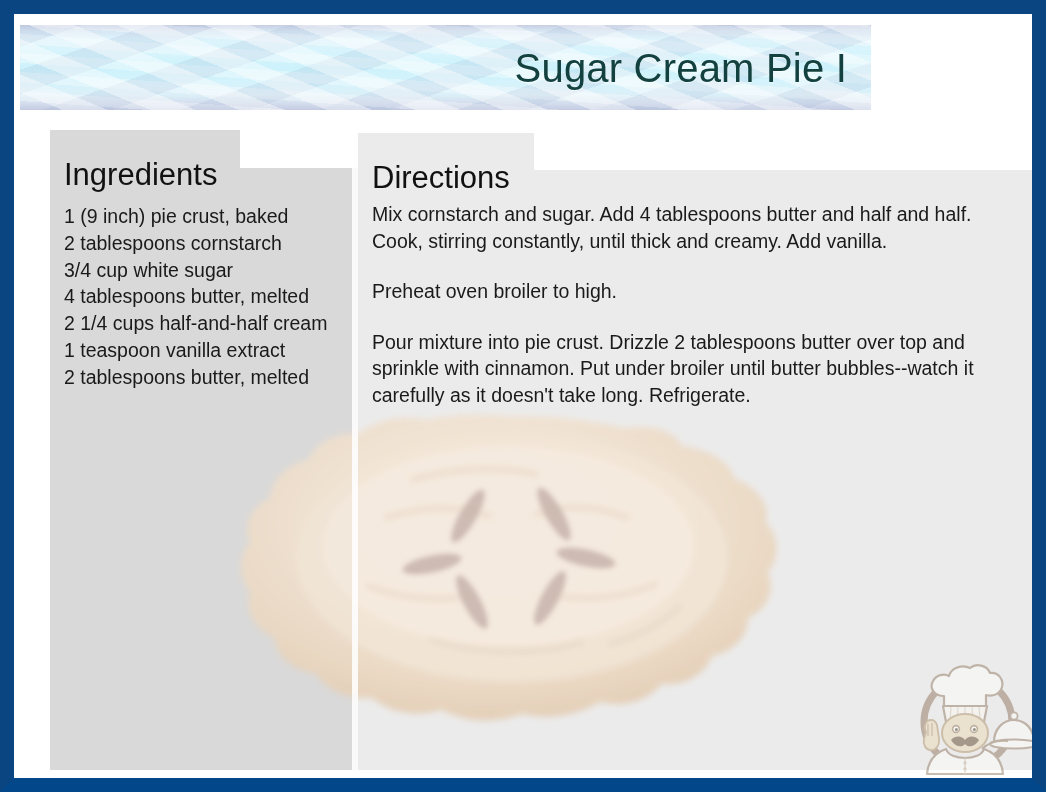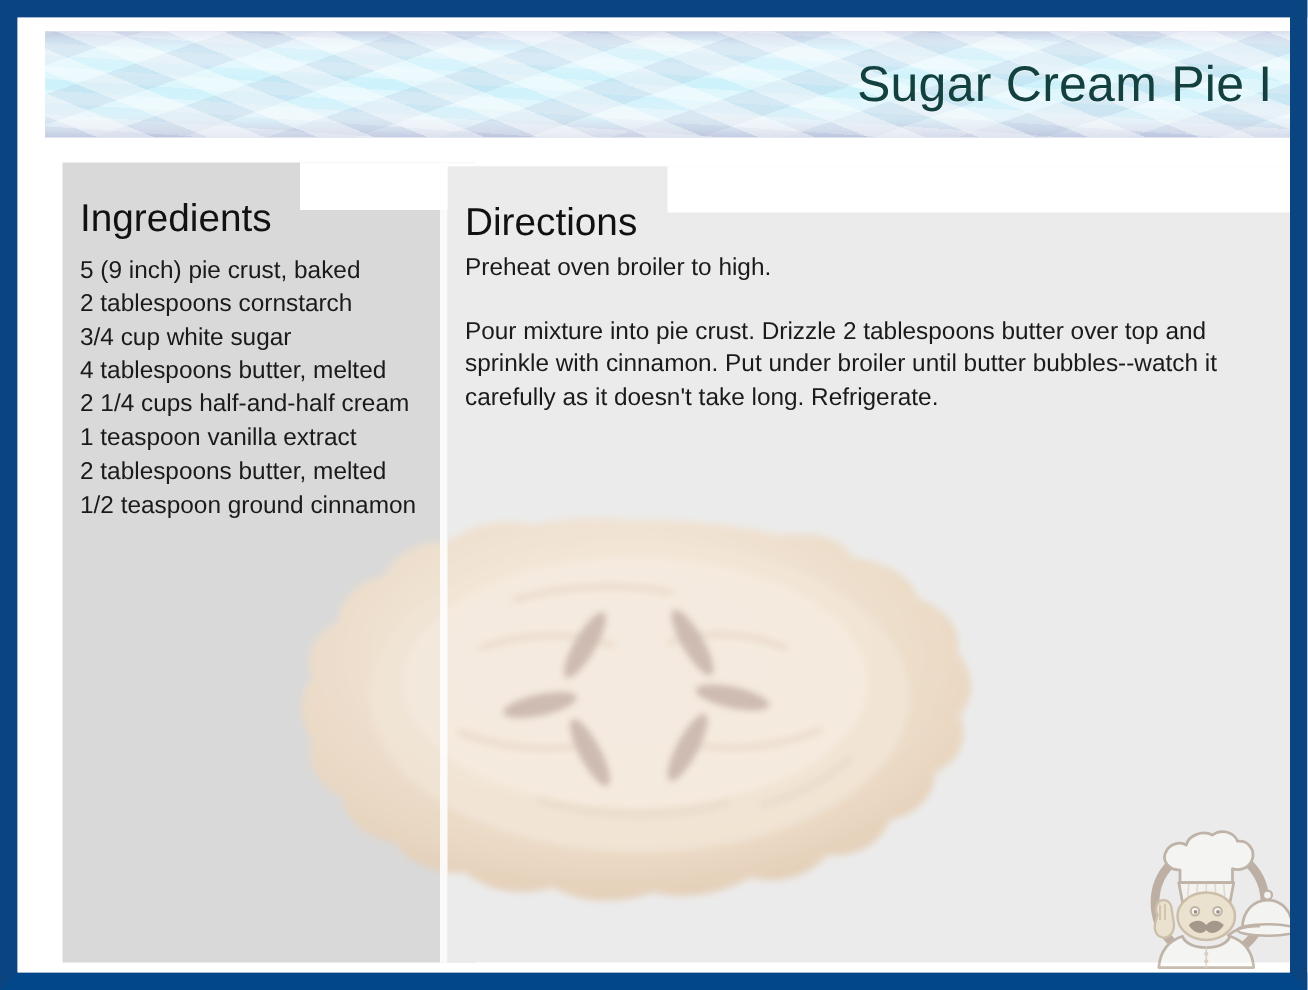--- a/index.html
+++ b/index.html
@@ -31,35 +31,34 @@
     width: 1018px;
     height: 764px;
     background: #ffffff;
   }
 
   
   .banner {
     position: absolute;
     left: 6px;
     top: 11px;
-    width: 1006px;
+    width: 851px;
     height: 85px;
     background:
       linear-gradient(180deg,
         #c8cfe4 0%,
         #d7e6f3 7%,
         #ddf3fb 16%,
         #d6f4fc 34%,
         #cdf2fb 50%,
         #d4f3fc 66%,
         #dcf0f8 82%,
         #d2dcec 93%,
         #c3cbe2 100%);
     overflow: hidden;
-    margin-left: 16px;
   }
   .banner-weave {
     position: absolute;
     inset: 0;
     background-image:
       repeating-linear-gradient(22deg,
         rgba(255,255,255,0.00) 0px,
         rgba(255,255,255,0.00) 16px,
         rgba(255,255,255,0.42) 16px,
         rgba(255,255,255,0.42) 33px),
@@ -282,36 +281,36 @@
       </g>
     </svg>
 
     <div class="panel-gutter"></div>
 
     <section class="panel panel-ingredients">
       <div class="tab-fill-right"></div>
       <h2 class="section-title">Ingredients</h2>
 
       <ul class="ingredient-list">
-        <li>5 (9 inch) pie crust, baked</li>
+        <li>1 (9 inch) pie crust, baked</li>
         <li>2 tablespoons cornstarch</li>
         <li>3/4 cup white sugar</li>
         <li>4 tablespoons butter, melted</li>
         <li>2 1/4 cups half-and-half cream</li>
         <li>1 teaspoon vanilla extract</li>
         <li>2 tablespoons butter, melted</li>
-        <li>1/2 teaspoon ground cinnamon</li>
       </ul>
     </section>
 
     <section class="panel panel-directions">
       <div class="tab-fill-right"></div>
       <h2 class="section-title">Directions</h2>
 
       <div class="directions-body">
+        <p>Mix cornstarch and sugar. Add 4 tablespoons butter and half and half. Cook, stirring constantly, until thick and creamy.  Add vanilla.</p>
         <p>Preheat oven broiler to high.</p>
         <p>Pour mixture into pie crust. Drizzle 2 tablespoons butter over top and sprinkle with cinnamon. Put under broiler until butter bubbles--watch it carefully as it doesn't take long. Refrigerate.</p>
       </div>
     </section>
 
     <svg class="chef-logo" viewBox="0 0 124 128">
       <g fill="none" stroke="#9c7f67" stroke-width="2.6">
 
         <circle cx="58" cy="72" r="44" stroke="#8a6a52" stroke-width="7" opacity="0.85"></circle>
       </g>

